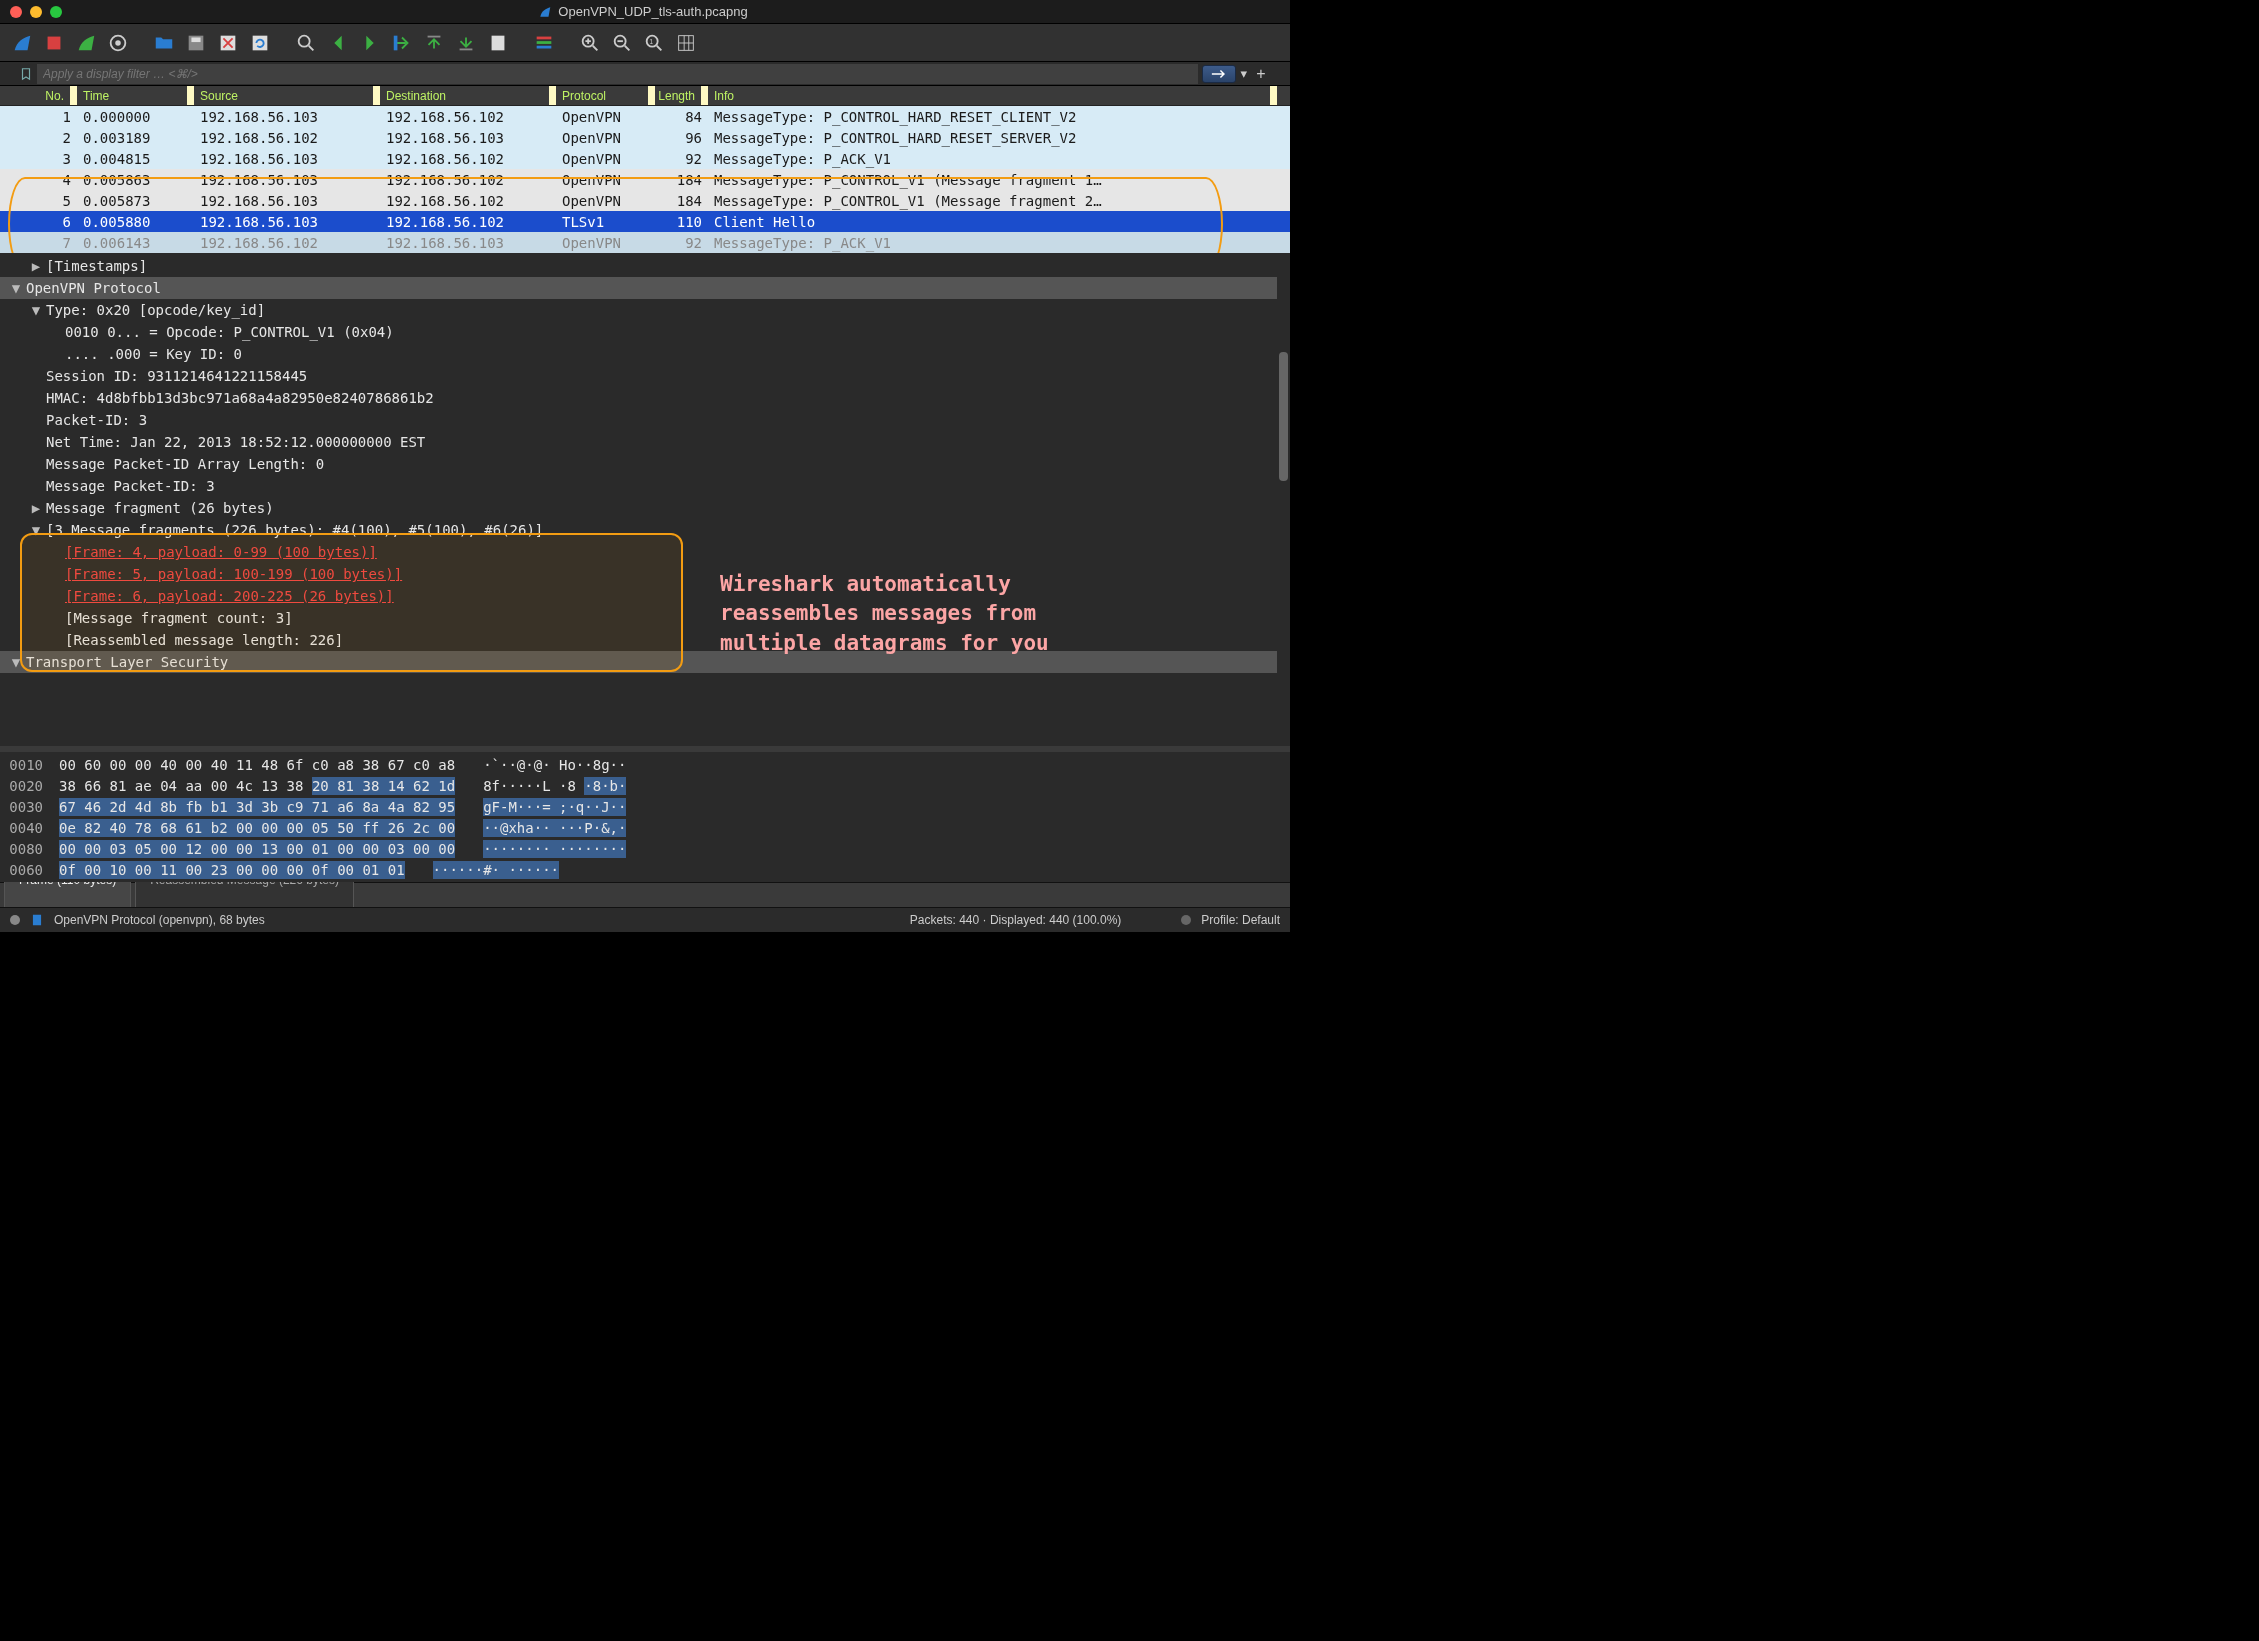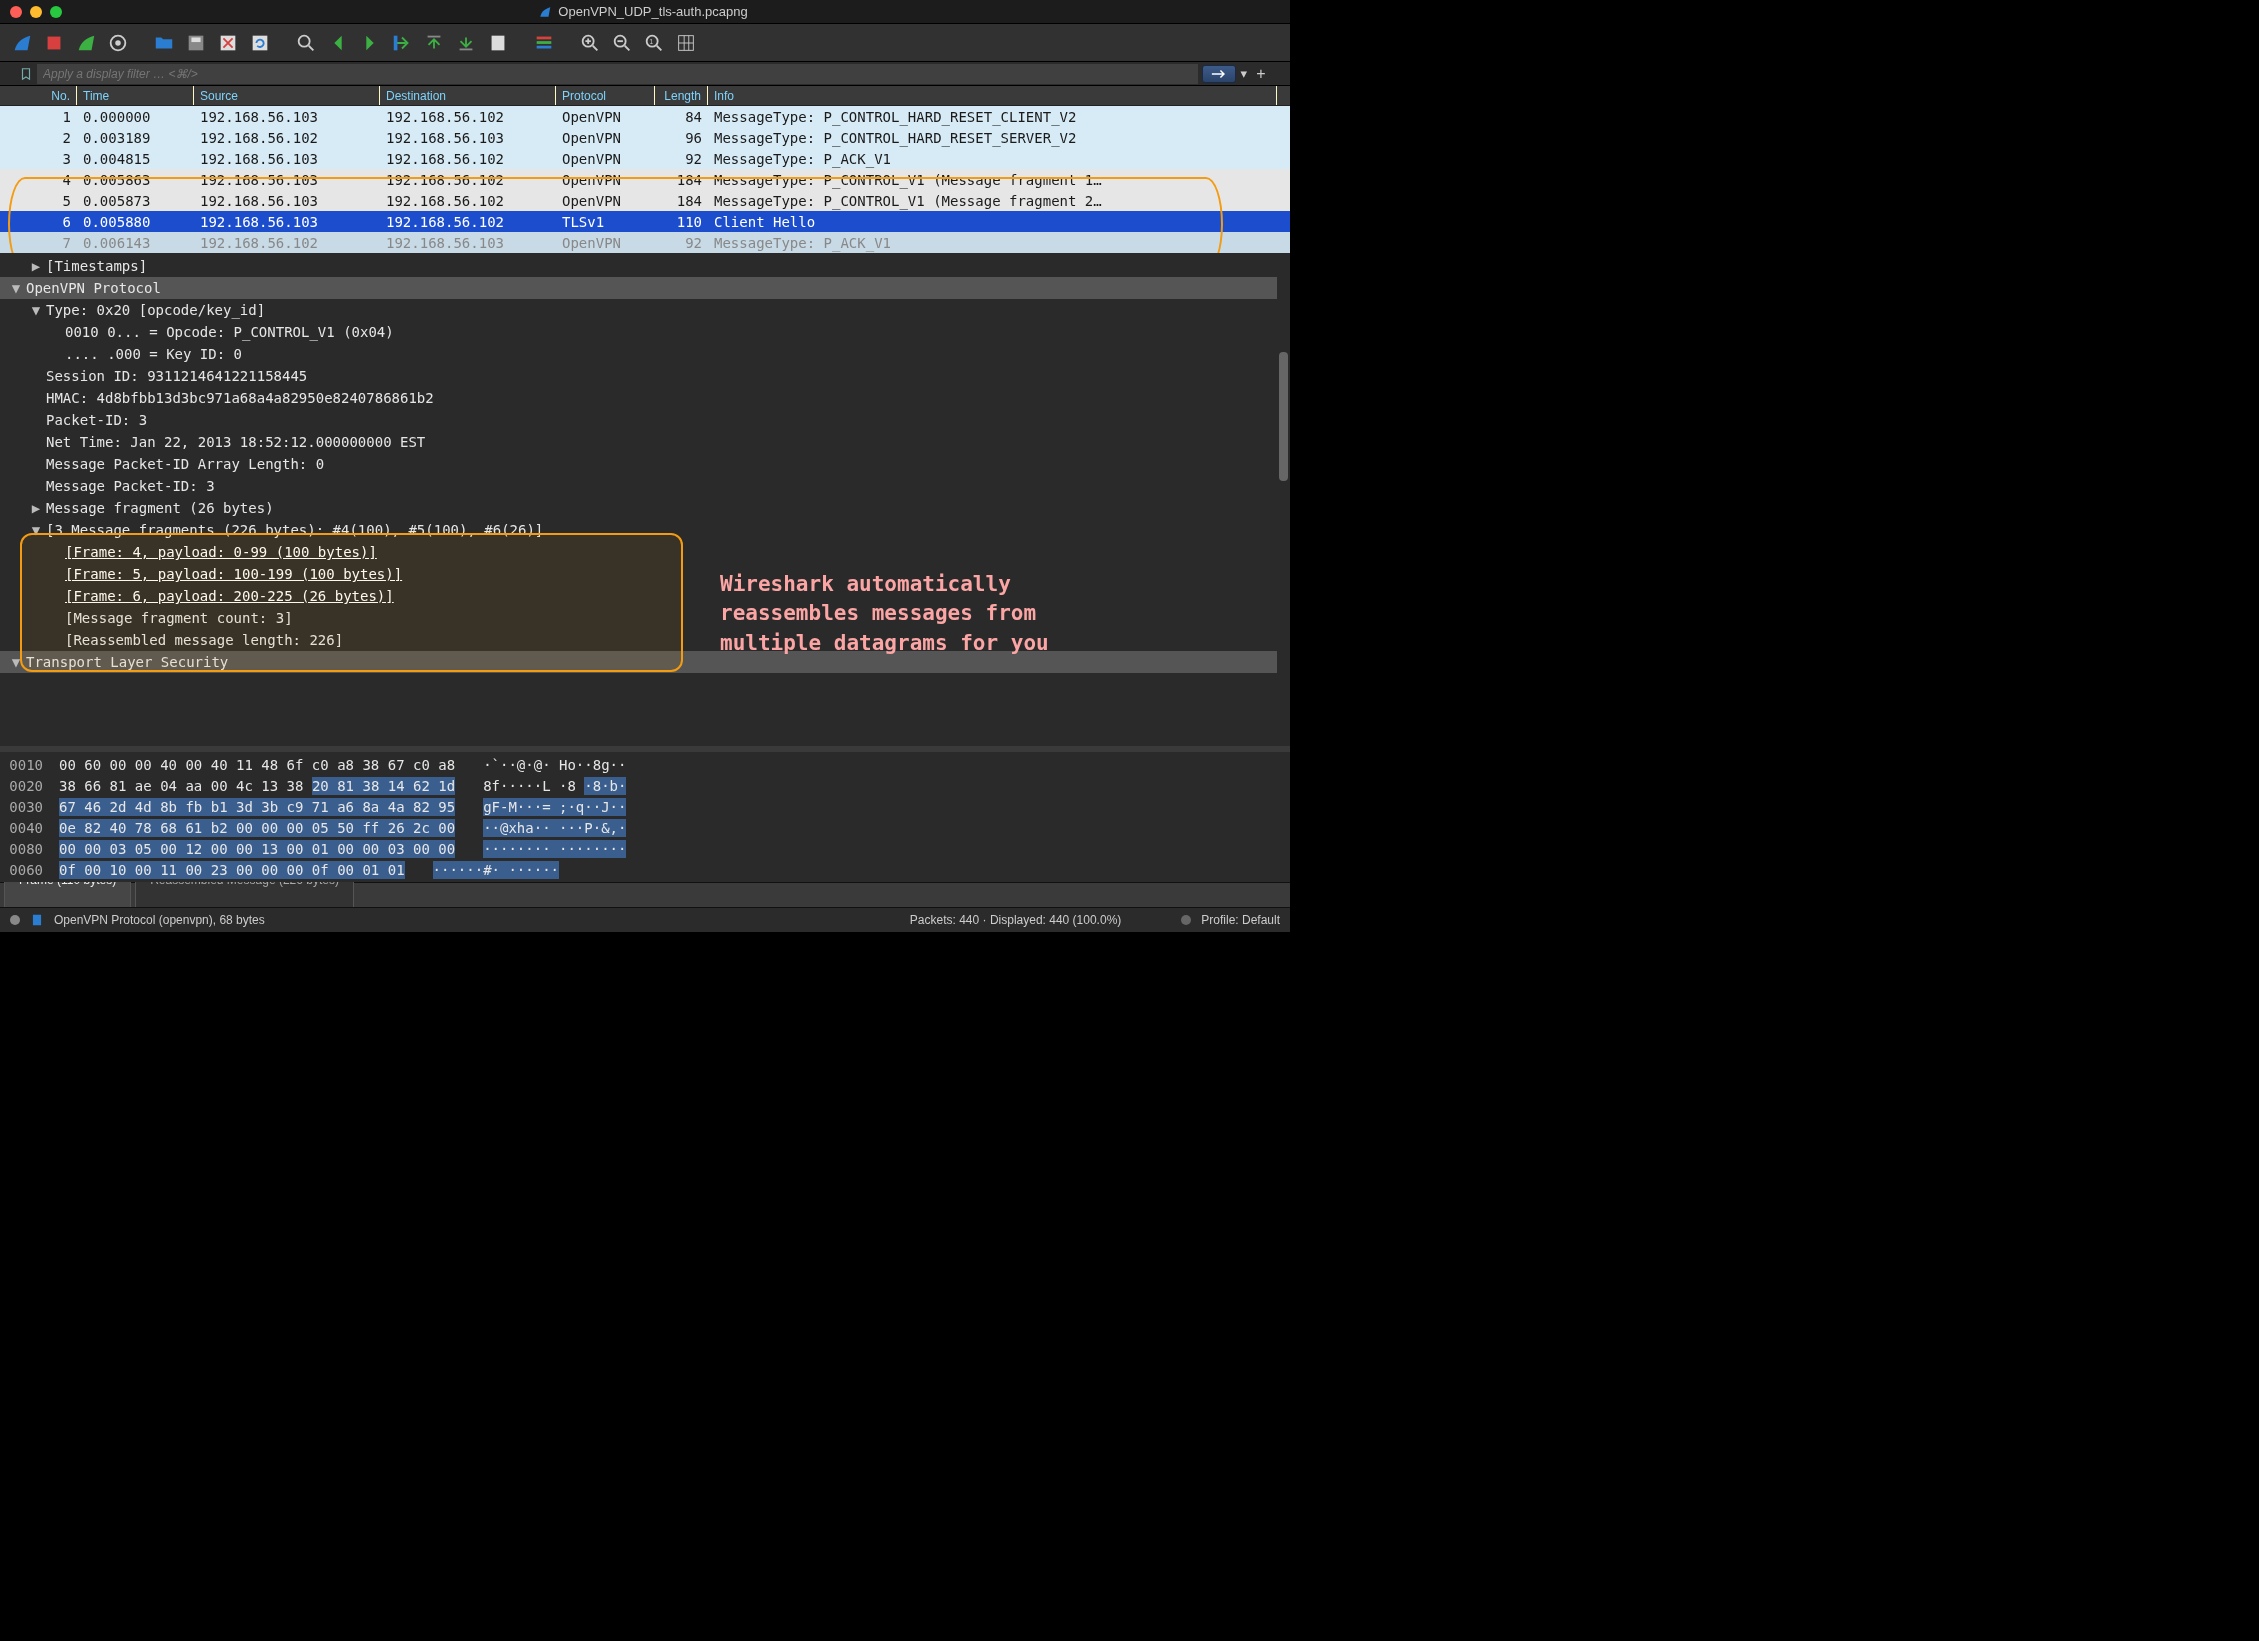--- a/index.html
+++ b/index.html
@@ -88,21 +88,21 @@
   .pkt-header .col, .pkt-row .col {
     padding: 0 6px; overflow: hidden; white-space: nowrap;
   }
   .col.no{width:77px;text-align:right}
   .col.time{width:117px}
   .col.src{width:186px}
   .col.dst{width:176px}
   .col.proto{width:99px}
   .col.len{width:53px;text-align:right}
   .col.info{flex:1}
-  .pkt-header .col{color:#7dd3fc;font-size:12px;border-right:1px solid #fef9c3;height:100%;display:flex;align-items:center}
+  .pkt-header .col{color:#bef264;font-size:12px;border-right:7px solid #fef9c3;height:100%;display:flex;align-items:center}
   .pkt-header .col.no,.pkt-header .col.len{justify-content:flex-end}
   .pkt-body { font-size: 14px; }
   .pkt-row {
     height: 21px; display: flex; align-items: center;
   }
   .pkt-row .col { height: 100%; display:flex; align-items:center; }
   .pkt-row .col.no, .pkt-row .col.len { justify-content: flex-end; }
   .pkt-row.light { background: #d7ebf6; color: #1a1a1a; }
   .pkt-row.light2 { background: #e6e6e6; color: #1a1a1a; }
   .pkt-row.sel { background: #1b4dcc; color: #fff; }
@@ -123,21 +123,21 @@
     position:relative;
   }
   .details .inner{padding:2px 0}
   .d-line{height:22px;display:flex;align-items:center}
   .d-line .toggle{width:20px;text-align:center;color:#bbb}
   .d-line.lvl0{padding-left:6px}
   .d-line.lvl1{padding-left:26px}
   .d-line.lvl2{padding-left:46px}
   .d-line.lvl3{padding-left:65px}
   .d-line.hdr{background:#555}
-  .d-line a{color:#ffffff;text-decoration:underline}
+  .d-line a{color:#ef4444;text-decoration:underline}
   .details-scroll{position:absolute;right:0;top:0;bottom:0;width:13px;background:#2a2a2a}
   .details-scroll .knob{position:absolute;top:99px;left:2px;right:2px;height:129px;background:#666;border-radius:4px}
   .annot2{position:absolute;left:20px;top:280px;width:663px;height:139px;
     border:2px solid #f39c12;border-radius:12px;background:rgba(243,156,18,0.08)}
   .annot2-label{position:absolute;left:720px;top:317px;width:406px;
     color:#fca5a5;font-weight:700;font-size:21px;line-height:1.4}
 
   
   .splitter{height:6px;background:#3a3a3a;cursor:row-resize}
   .hex {

